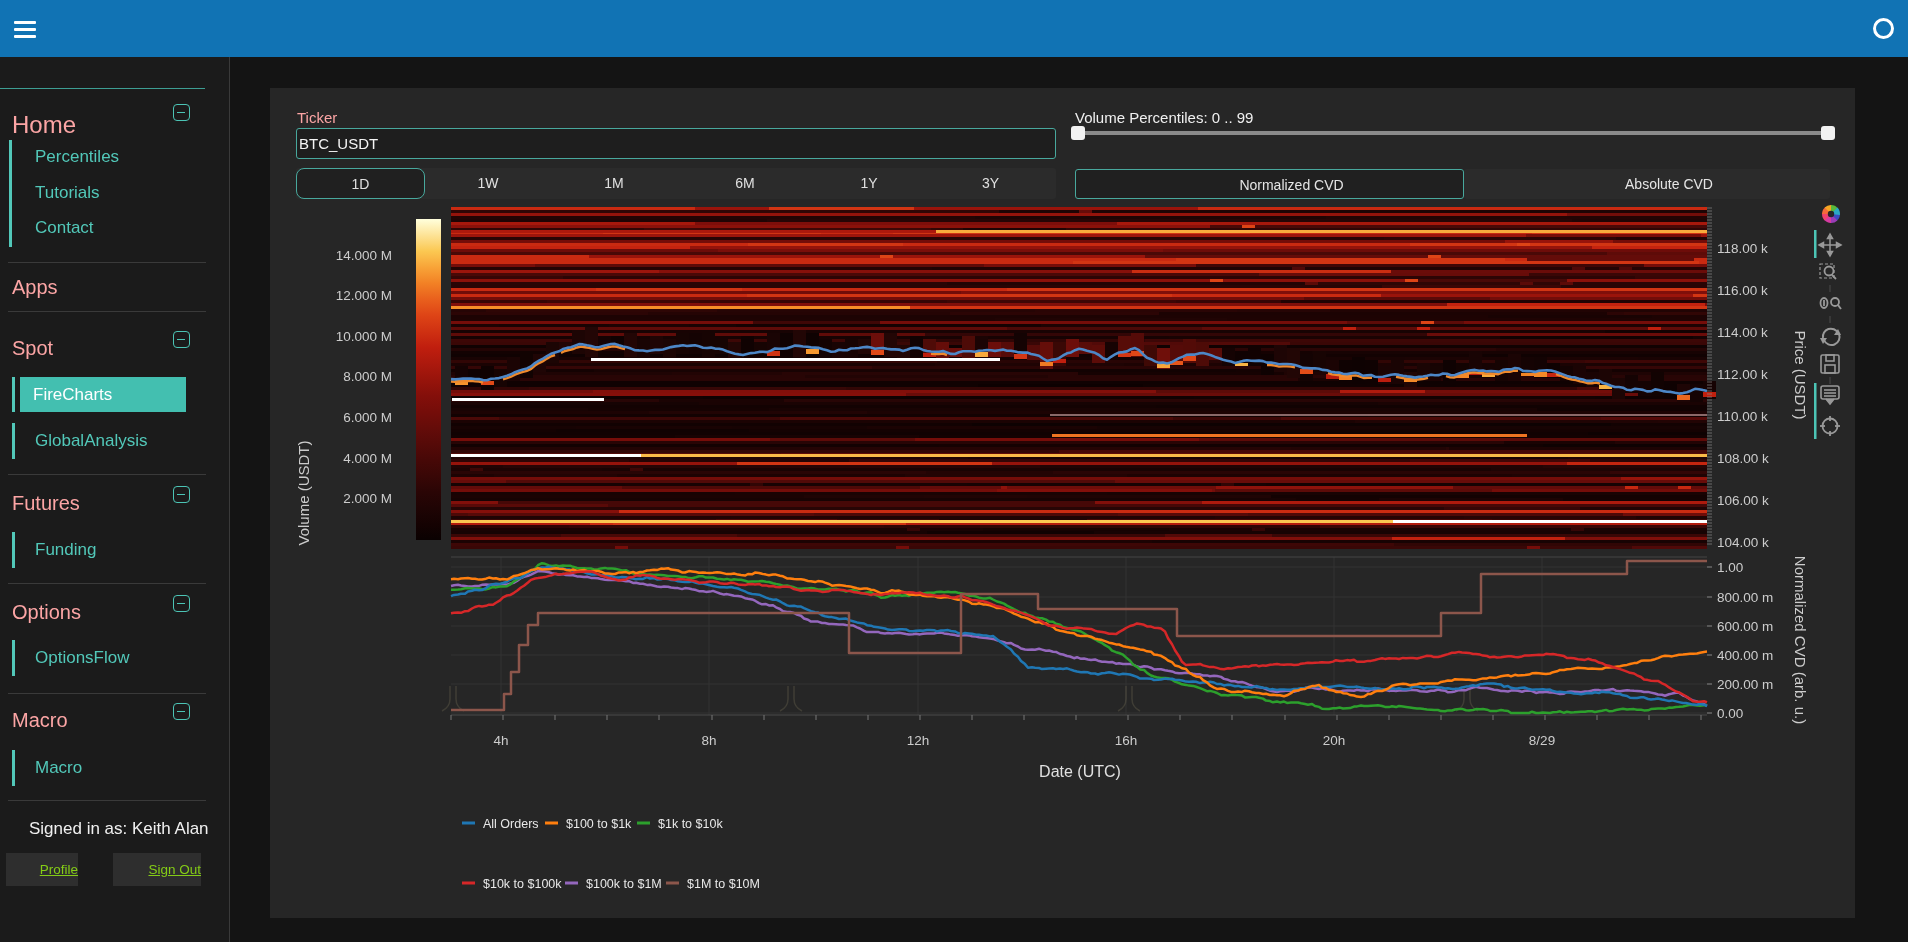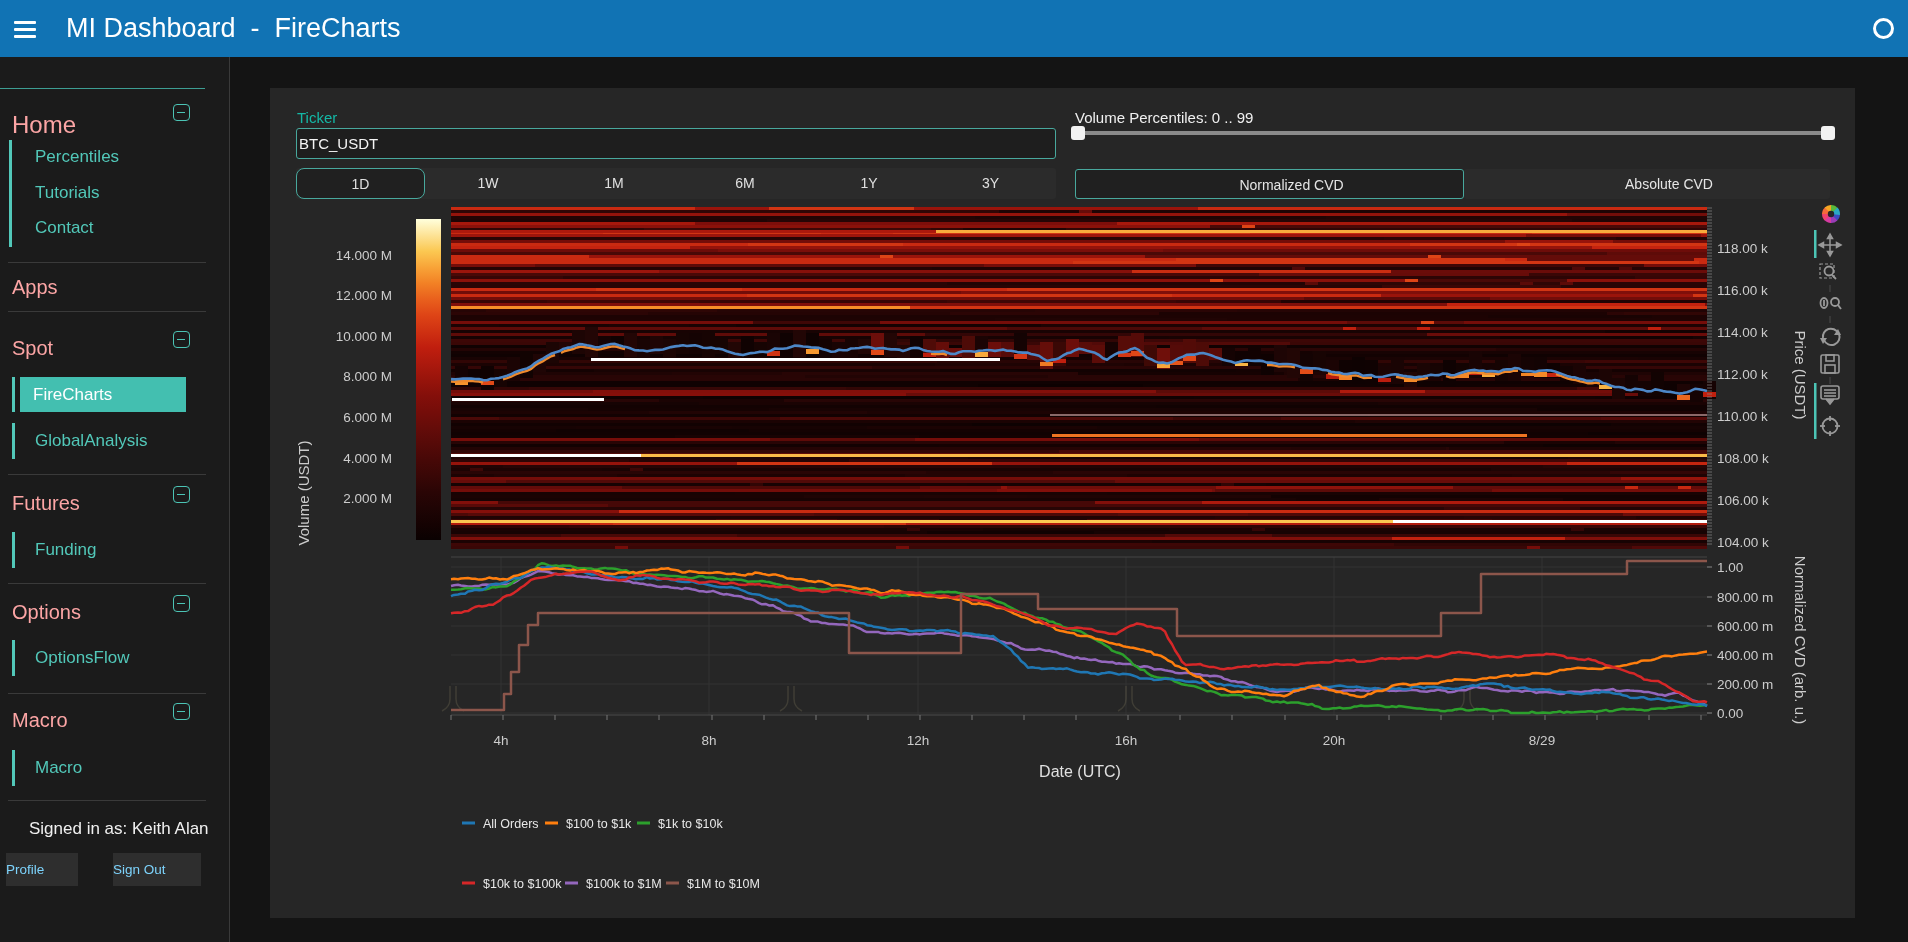--- a/index.html
+++ b/index.html
@@ -12,41 +12,40 @@
 .sidebar { position:absolute; left:0; top:57px; width:230px; height:885px; background:#1b1b1b; border-right:1px solid #3a3a3a; }
 .tealtop { position:absolute; left:0; top:31px; width:205px; height:1px; background:#3d9e93; }
 .shead { position:absolute; left:12px; color:#fca5a5; font-size:20px; }
 .collapse { position:absolute; left:173px; width:17px; height:17px; border:1.5px solid #4cc4b5; border-radius:4px; }
 .collapse::after { content:""; position:absolute; left:3px; top:6.5px; width:8px; height:1.8px; background:#4cc4b5; }
 .navitem { position:absolute; left:35px; color:#52c8b9; font-size:17px; }
 .bar { position:absolute; left:12px; width:3px; background:#52c8b9; }
 .divider { position:absolute; left:8px; width:198px; height:1px; background:#3a3a3a; }
 .firecharts { position:absolute; left:20px; top:320px; width:166px; height:35px; background:#43bfb0; color:#fff; font-size:17px; line-height:35px; padding-left:13px; }
 .signed { position:absolute; left:29px; top:762px; color:#f0f0f0; font-size:17px; }
-.sbtn { position:absolute; background:#2e2e2e; color:#7dd3fc; font-size:13.5px; text-align:left; line-height:33px; }
+.sbtn { position:absolute; background:#2e2e2e; color:#84cc16; font-size:13.5px; text-align:right; line-height:33px;text-decoration:underline; }
 .panel { position:absolute; left:270px; top:88px; width:1585px; height:830px; background:#262626; }
-.lbl { position:absolute; color:#14b8a6; font-size:15px; }
+.lbl { position:absolute; color:#fca5a5; font-size:15px; }
 .tickerbox { position:absolute; left:296px; top:128px; width:760px; height:31px; border:1px solid #48a89d; border-radius:3px; background:#1e1e1e; color:#f5f5f5; font-size:15px; line-height:29px; padding-left:2px; }
 .tabs { position:absolute; left:296px; top:168px; width:760px; height:31px; background:#2b2b2b; border-radius:3px; }
 .tab { position:absolute; top:168px; height:31px; color:#e0e0e0; font-size:14px; text-align:center; line-height:31px; }
 .tabactive { height:31px; background:#202020; border:1px solid #48a89d; border-radius:8px; }
 .cvdbtn { position:absolute; top:169px; height:30px; color:#e5e5e5; font-size:14px; text-align:center; line-height:30px; background:#2b2b2b;padding-left:44px; }
 .sliderlabel { position:absolute; left:1075px; top:109px; color:#f0f0f0; font-size:15px; }
 .rail { position:absolute; left:1078px; top:131px; width:750px; height:4px; background:#8a8a8a; border-radius:2px; }
 .handle { position:absolute; top:126px; width:14px; height:14px; background:#f2f2f2; border-radius:3px; }
 </style>
 </head>
 <body>
 <div class="topbar">
   <div class="burger">
       <span></span>
       <span></span>
       <span></span>
     </div>
-  <div class="title">MI Dashboard&nbsp; -&nbsp; FireCharts</div>
   <div class="topcircle"></div>
 </div>
 <div class="sidebar">
   <div class="tealtop"></div>
   <div class="shead" style="top:54px;font-size:24px">Home</div>
   <div class="collapse" style="top:47px"></div>
   <div class="bar" style="left:9px;top:83px;height:107px"></div>
   <div class="navitem" style="top:90px">Percentiles</div>
   <div class="navitem" style="top:126px">Tutorials</div>
   <div class="navitem" style="top:161px">Contact</div>

